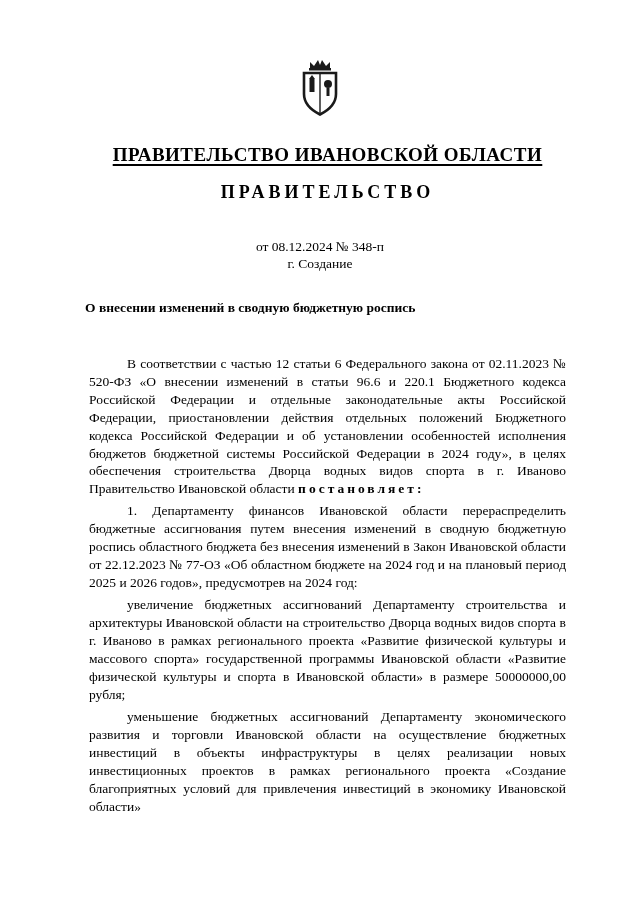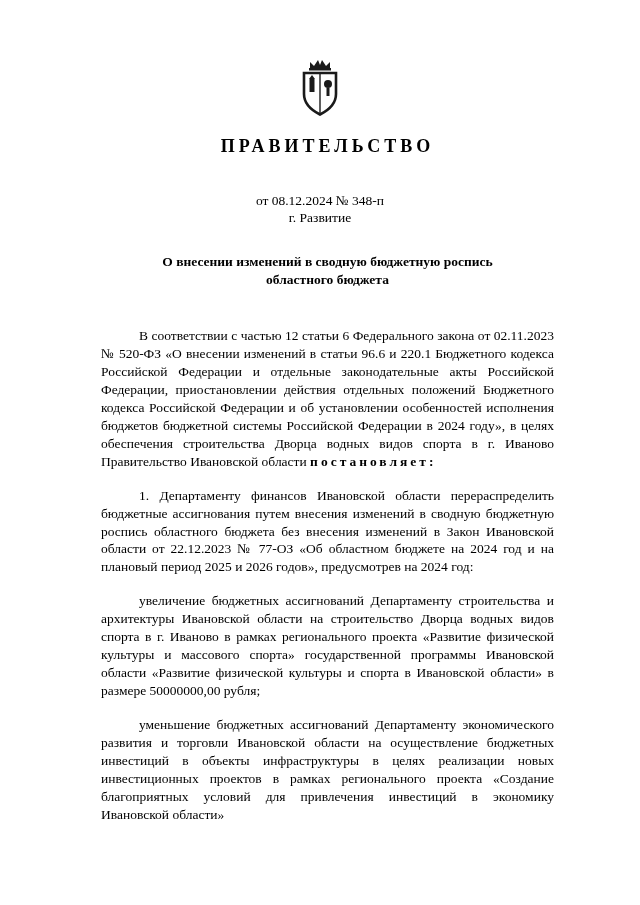--- a/index.html
+++ b/index.html
@@ -47,33 +47,33 @@
     text-align: center;
     font-size: 13.5px;
   }
   .place-line {
     text-align: center;
     font-size: 13.5px;
     line-height: 1.3;
   }
   .subject {
     margin: 26px 70px 0 85px;
-    text-align: center;
+    text-align: left;
     font-weight: bold;
     font-size: 13.5px;
     line-height: 1.35;
   }
   .doc-body {
     margin: 38px 70px 0 85px;
     font-size: 13.5px;
     line-height: 1.33;
     text-align: justify;
   }
   .para {
-    margin: 16px;
+    margin: 4px;
     text-indent: 38px;
   }
   .spaced-word {
     font-weight: bold;
     letter-spacing: 3px;
   }
 </style>
 </head>
 <body>
 
@@ -90,29 +90,29 @@
       <line x1="24" y1="15" x2="24" y2="55" stroke="#1a1a1a" stroke-width="1.4"></line>
 
       <rect x="13.5" y="21" width="5" height="13" fill="#1a1a1a"></rect>
       <path d="M13 21 L19 21 L16 17 Z" fill="#1a1a1a"></path>
 
       <circle cx="32" cy="26" r="4" fill="#1a1a1a"></circle>
       <rect x="30.5" y="30" width="3" height="8" fill="#1a1a1a"></rect>
     </svg>
   </div>
 
+  <h1 class="org-title">ПРАВИТЕЛЬСТВО ИВАНОВСКОЙ ОБЛАСТИ</h1>
 
   <h2 class="doc-type">ПРАВИТЕЛЬСТВО</h2>
 
   <div class="date-line">от 08.12.2024 № 348-п</div>
-  <div class="place-line">г. Развитие</div>
+  <div class="place-line">г. Создание</div>
 
   <div class="subject">
     <div>О внесении изменений в сводную бюджетную роспись</div>
-    <div>областного бюджета</div>
   </div>
 
   <div class="doc-body">
     <p class="para"><span>В соответствии с частью 12 статьи 6 Федерального закона от 02.11.2023 № 520-ФЗ «О внесении изменений в статьи 96.6 и 220.1 Бюджетного кодекса Российской Федерации и отдельные законодательные акты Российской Федерации, приостановлении действия отдельных положений Бюджетного кодекса Российской Федерации и об установлении особенностей исполнения бюджетов бюджетной системы Российской Федерации в 2024 году», в целях обеспечения строительства Дворца водных видов спорта в г. Иваново Правительство Ивановской области</span> <span class="spaced-word">постановляет:</span></p>
     <p class="para">1. Департаменту финансов Ивановской области перераспределить бюджетные ассигнования путем внесения изменений в сводную бюджетную роспись областного бюджета без внесения изменений в Закон Ивановской области от 22.12.2023 № 77-ОЗ «Об областном бюджете на 2024 год и на плановый период 2025 и 2026 годов», предусмотрев на 2024 год:</p>
     <p class="para">увеличение бюджетных ассигнований Департаменту строительства и архитектуры Ивановской области на строительство Дворца водных видов спорта в г. Иваново в рамках регионального проекта «Развитие физической культуры и массового спорта» государственной программы Ивановской области «Развитие физической культуры и спорта в Ивановской области» в размере 50000000,00 рубля;</p>
     <p class="para">уменьшение бюджетных ассигнований Департаменту экономического развития и торговли Ивановской области на осуществление бюджетных инвестиций в объекты инфраструктуры в целях реализации новых инвестиционных проектов в рамках регионального проекта «Создание благоприятных условий для привлечения инвестиций в экономику Ивановской области»</p>
   </div>
 
 </div>

